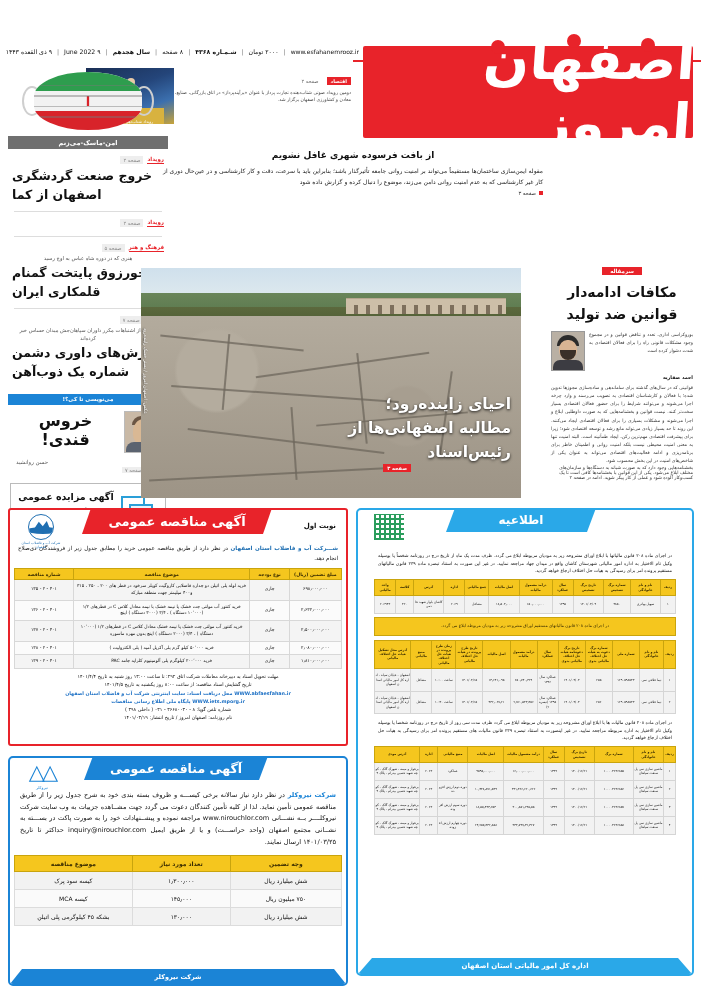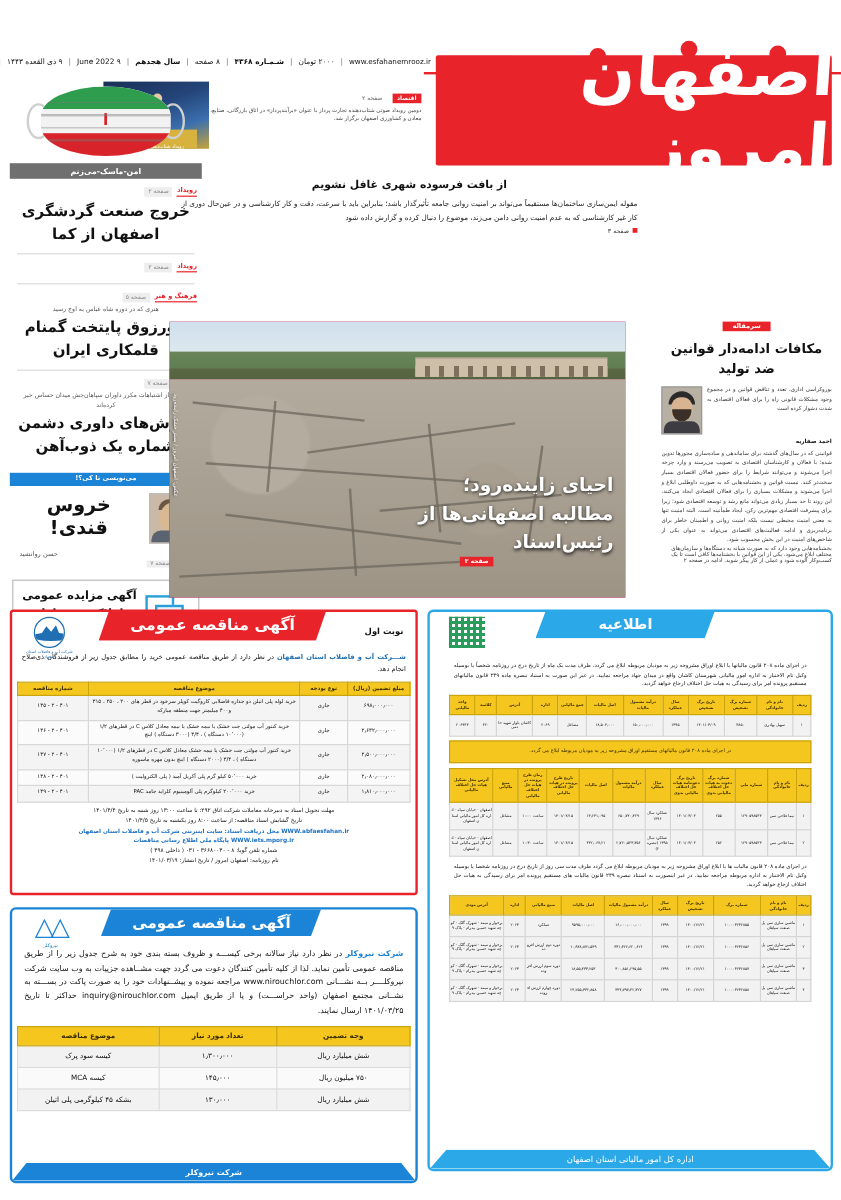--- a/index.html
+++ b/index.html
@@ -81,21 +81,21 @@
   .mask-art .strap.r{ right:14px; }
   .mask-band{
     width:160px; height:13px; background:#6f6f6f; color:#fff;
     font-size:6.5px; display:flex; align-items:center; justify-content:center; font-weight:bold;
   }
 
   .side-item{ padding:7px 4px 6px; border-bottom:0; }
   .side-tagline{ display:flex; align-items:center; gap:4px; justify-content:flex-start; margin-bottom:3px; }
   .side-tagline .t{ color:#e8232a; font-size:5.5px; font-weight:bold; border-bottom:1px solid #e8232a; padding-bottom:1px; }
   .side-tagline .p{ color:#888; font-size:5px; background:#eee; padding:1px 3px; }
-  .side-item h4{ font-size:12.5px; line-height:1.5; font-weight:bold; text-align:center; }
+  .side-item h4{ font-size:12.5px; line-height:1.5; font-weight:bold; text-align:left; }
   .side-item .kicker{ font-size:5.2px; color:#555; line-height:1.5; text-align:center; margin-bottom:2px; }
   .side-sep{ height:1px; background:#ddd; margin:0 6px; }
 
   .col-band{
     width:160px; height:11px; background:#1b84d6; color:#fff; font-size:5.6px;
     display:flex; align-items:center; justify-content:center; margin-top:6px; font-weight:bold;
   }
   .col-row{ display:flex; align-items:flex-start; gap:5px; padding:6px 4px 2px; }
   .col-photo{
     width:40px; height:42px; background:#c9b9a6; border:1px solid #bbb; position:relative; overflow:hidden; flex:0 0 auto;
@@ -117,34 +117,34 @@
   .ad-box .ad-txt{ flex:1; text-align:center; }
   .ad-box .ad-txt h5{ font-size:9.5px; font-weight:bold; line-height:1.55; }
   .ad-box .ad-txt .sub{ font-size:5px; color:#666; margin-top:4px; }
   .ad-logo{ width:44px; height:46px; position:relative; flex:0 0 auto; }
   .ad-logo .sq{ position:absolute; border:2px solid #2a9fd8; }
   .ad-logo .s1{ left:4px; top:4px; width:24px; height:24px; }
   .ad-logo .s2{ left:12px; top:12px; width:24px; height:24px; background:#e8f4fb; }
   .ad-logo .cap{ position:absolute; left:0; right:0; bottom:0; font-size:4px; color:#2a9fd8; text-align:center; }
 
   
-  .lead{ position:absolute; right:164px; top:150px; width:392px; }
+  .lead{ position:absolute; right:152px; top:150px; width:392px; }
   .lead .over{ font-size:9px; font-weight:bold; text-align:center; }
   .lead h1{
     font-size:31px; font-weight:bold; text-align:center; line-height:1.35;
     margin-top:4px; letter-spacing:-0.5px;
   }
   .lead .deck{ font-size:6px; line-height:1.75; text-align:justify; margin-top:6px; color:#222; padding:0 6px; }
   .lead .pgmark{ font-size:5.2px; color:#333; margin-top:3px; text-align:right; padding-right:6px; }
   .lead .pgmark i{ display:inline-block; width:4px; height:4px; background:#e8232a; margin-left:3px; }
 
   
   .mainphoto{
     position:absolute; right:180px; top:268px; width:380px; height:230px;
-    overflow:hidden; background:#be185d;
+    overflow:hidden; background:#b91c1c;
   }
   .mp-sky{ position:absolute; left:0; right:0; top:0; height:17%; background:linear-gradient(#cfe0ec,#e3ecef); }
   .mp-trees{ position:absolute; left:0; right:0; top:11%; height:10%; background:linear-gradient(#5d7a49,#4a6b3c); opacity:.9; }
   .mp-bridge{
     position:absolute; left:54%; top:13%; width:42%; height:7%;
     background:#cdbfa8; border-top:1px solid #b5a68e;
   }
   .mp-bridge:after{
     content:""; position:absolute; left:0; right:0; bottom:0; height:60%;
     background:repeating-linear-gradient(90deg,#cdbfa8 0 8px,#7d6f5c 8px 12px);
@@ -168,21 +168,21 @@
   }
   .mp-credit{
     position:absolute; left:2px; top:60px; writing-mode:vertical-rl;
     color:#fff; font-size:4.6px; text-shadow:0 1px 2px rgba(0,0,0,.9);
   }
 
   
   .edit{ position:absolute; right:8px; top:258px; width:142px; }
   .edit .tagline{ text-align:center; }
   .edit .tagline span{ background:#e8232a; color:#fff; font-size:5.5px; padding:1px 8px; font-weight:bold; }
-  .edit h2{ font-size:11px; font-weight:bold; text-align:center; line-height:1.55; margin-top:5px; }
+  .edit h2{ font-size:14px; font-weight:bold; text-align:center; line-height:1.55; margin-top:5px; }
   .edit .intro{ display:flex; gap:4px; margin-top:6px; }
   .edit .intro p{ flex:1; font-size:4.6px; line-height:1.7; text-align:justify; color:#333; }
   .edit-photo{
     width:34px; height:40px; flex:0 0 auto; background:#b9b0a4; border:1px solid #999; position:relative; overflow:hidden;
   }
   .edit-photo .hair{ position:absolute; left:50%; top:3px; transform:translateX(-50%); width:22px; height:11px; background:#2b2b2b; border-radius:11px 11px 0 0; }
   .edit-photo .face{ position:absolute; left:50%; top:8px; transform:translateX(-50%); width:18px; height:20px; background:#d8b493; border-radius:45%; }
   .edit-photo .beard{ position:absolute; left:50%; top:18px; transform:translateX(-50%); width:16px; height:10px; background:#3a3029; border-radius:0 0 9px 9px; }
   .edit-photo .body{ position:absolute; left:50%; bottom:0; transform:translateX(-50%); width:30px; height:10px; background:#3c3c42; border-radius:7px 7px 0 0; }
   .edit .byline{ font-size:4.8px; font-weight:bold; margin-top:4px; }
@@ -284,21 +284,21 @@
   table.ntbl td{
     border:0.5px solid #d5d5d5; font-size:3.2px; padding:4px 0.5px; text-align:center;
     background:#f2f2f2; line-height:1.4; word-break:break-all;
   }
   .n-yellowbar{
     background:#f5c61e; border:0.5px solid #c9a40d; font-size:4.2px; text-align:center;
     padding:5px 3px; margin-top:3px; color:#3a2d00; line-height:1.6;
   }
   .n-bottombar{
     position:absolute; left:0; right:0; bottom:0; height:16px; background:#2aa8e8; color:#fff;
-    font-size:7px; font-weight:normal; display:flex; align-items:center; justify-content:center;
+    font-size:7px; font-weight:bold; display:flex; align-items:center; justify-content:center;
     clip-path:polygon(14px 0,calc(100% - 14px) 0,100% 100%,0 100%);
   }
   .n-code{ position:absolute; right:6px; bottom:2px; font-size:4.6px; font-weight:bold; color:#111; }
 </style>
 </head>
 <body>
 
 <div class="page">
 
   <div class="masthead">

